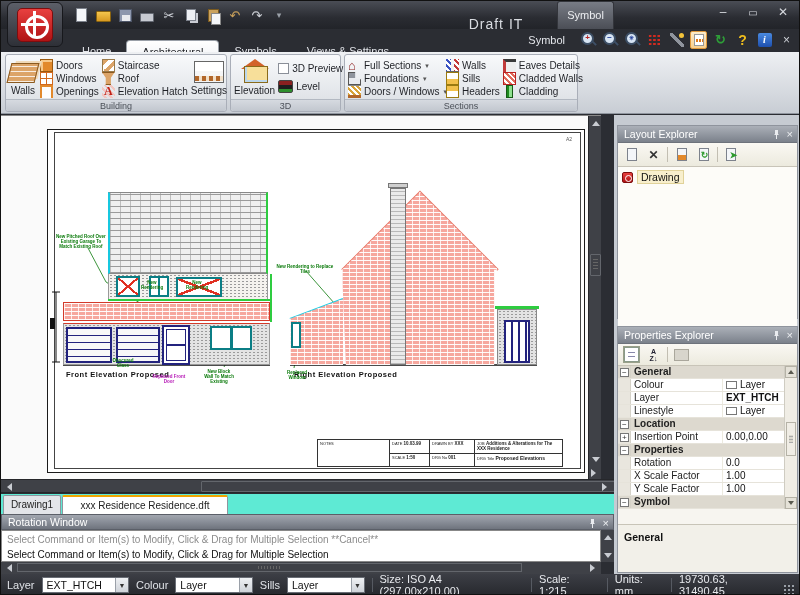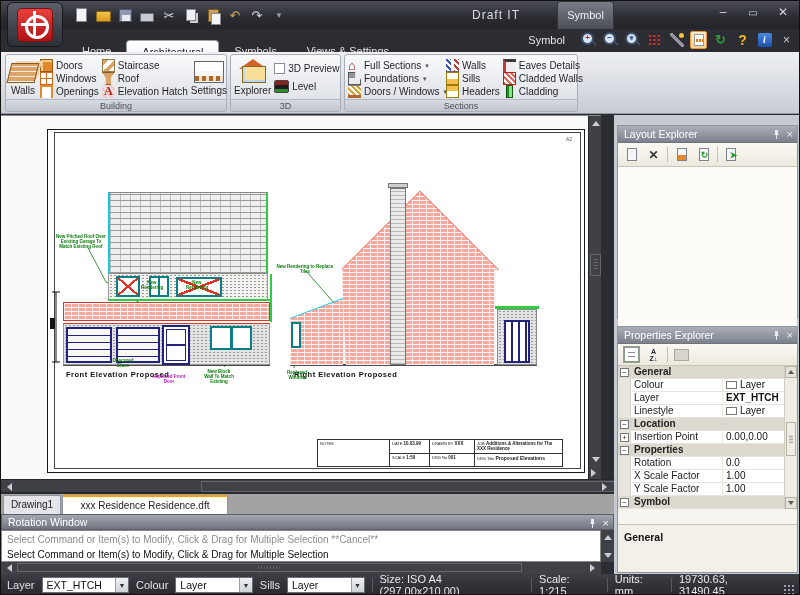--- a/index.html
+++ b/index.html
@@ -17,21 +17,21 @@
   .qi{width:16px;height:16px;display:flex;align-items:center;justify-content:center;font-size:13px;color:#cfd2d8;}
   .pg{width:11px;height:14px;background:#f4f6f9;border:1px solid #7d828c;}
   .folder{width:15px;height:11px;background:linear-gradient(#f5c64d,#d89a22);border:1px solid #8a6410;border-radius:1px;margin-top:3px;}
   .floppy{width:13px;height:13px;background:#8d97ad;border:1px solid #4e5668;position:relative;}
   .floppy::after{content:"";position:absolute;left:2px;bottom:0;width:8px;height:6px;background:#e8eaee;}
   .printer{width:14px;height:9px;background:#c7cad1;border:1px solid #666b75;margin-top:4px;border-radius:1px;}
   .copy2{width:10px;height:12px;background:#eef0f4;border:1px solid #7d828c;box-shadow:3px 3px 0 -1px #c9ccd3;}
   .paste{width:11px;height:13px;background:#caa25e;border:1px solid #7a5a20;position:relative;}
   .paste::after{content:"";position:absolute;left:2px;top:3px;width:8px;height:10px;background:#f4f6f9;border:1px solid #888;}
   .chev{color:#9aa0a8;font-size:9px;}
-  .apptitle{position:absolute;left:420px;top:7px;width:150px;text-align:center;color:#d9dce1;font-size:12px;letter-spacing:1px;}
+  .apptitle{position:absolute;left:420px;top:15px;width:150px;text-align:center;color:#d9dce1;font-size:14px;letter-spacing:1px;}
   .ctxgroup{position:absolute;left:556px;top:0;width:57px;height:28px;background:linear-gradient(#787c85,#4b4e56);border:1px solid #33353b;border-bottom:none;border-radius:3px 3px 0 0;color:#eceef1;font-size:11px;text-align:center;line-height:26px;}
   .winbtns{position:absolute;right:8px;top:5px;display:flex;gap:10px;}
   .wb{width:20px;height:14px;color:#d6d9de;font-size:12px;line-height:13px;text-align:center;}
   .wb.box{font-size:10px;}
   
   .tabrow{position:absolute;left:0;top:28px;width:800px;height:23px;}
   .tabs{position:absolute;left:66px;top:11px;display:flex;height:23px;}
   .tab{padding:0 15px;color:#e3e5ea;font-size:11px;line-height:22px;}
   .tab.sel{background:linear-gradient(#ffffff,#eef0f3);color:#1d1f24;border-radius:4px 4px 0 0;border:1px solid #9aa0a8;border-bottom:none;}
   .trright{position:absolute;right:6px;top:2px;display:flex;align-items:center;gap:5px;}
@@ -124,21 +124,21 @@
   .sbtnbox{position:absolute;left:0;width:13px;height:14px;display:flex;align-items:center;justify-content:center;}
   .arr{width:0;height:0;border-left:4px solid transparent;border-right:4px solid transparent;}
   .arr.up{border-bottom:5px solid #c9ccd2;}
   .arr.down{border-top:5px solid #c9ccd2;}
   .arr.left{border-top:4px solid transparent;border-bottom:4px solid transparent;border-right:5px solid #c9ccd2;}
   .arr.right{border-top:4px solid transparent;border-bottom:4px solid transparent;border-left:5px solid #c9ccd2;}
   .vthumb{position:absolute;left:1px;width:11px;background:linear-gradient(90deg,#babdc3,#8f939a);border:1px solid #63666c;border-radius:1px;background-image:repeating-linear-gradient(0deg,#666 0 1px,transparent 1px 3px);background-clip:content-box;padding:4px 2px;}
   .hscroll{position:absolute;left:0;top:478px;width:613px;height:14px;background:#3f4147;border-top:1px solid #26272b;border-bottom:1px solid #26272b;}
   .hthumb{position:absolute;top:1px;height:11px;background:linear-gradient(#babdc3,#8f939a);border:1px solid #63666c;border-radius:1px;background-image:repeating-linear-gradient(90deg,#666 0 1px,transparent 1px 3px);background-clip:content-box;padding:2px 40%;}
   
-  .doctabs{position:absolute;left:0;top:493px;width:613px;height:28px;background:#a3a3a3;border-bottom:1px solid #8f959e;}
+  .doctabs{position:absolute;left:0;top:493px;width:613px;height:28px;background:#5eead4;border-bottom:1px solid #8f959e;}
   .dtab{position:absolute;top:1px;height:19px;font-size:10px;color:#222;text-align:center;line-height:18px;border:1px solid #8f959e;border-bottom:none;border-radius:2px 2px 0 0;background:#e3e5e9;}
   .dtab.active{background:#fff;border-top:2px solid #f0a500;}
   
   .cmdwin{position:absolute;left:0;top:513px;width:613px;height:60px;}
   .cmdhead{position:absolute;left:0;top:0;right:0;height:16px;background:linear-gradient(#a2a7b0,#6f747e);border:1px solid #5b5f68;color:#fff;font-size:10.5px;line-height:15px;padding-left:6px;}
   .cmdbody{position:absolute;left:0;top:16px;right:13px;bottom:12px;background:#fff;border:1px solid #888;font-size:10px;padding:1px 5px;}
   .cline1{color:#8c8c8c;line-height:15px;white-space:nowrap;}
   .cline2{color:#111;line-height:15px;white-space:nowrap;}
   .cmdvs{position:absolute;right:0;top:16px;width:13px;bottom:12px;background:#3f4147;}
   .cmdhs{position:absolute;left:0;bottom:0;right:13px;height:12px;background:#3f4147;}
@@ -307,21 +307,21 @@
           <span>Settings</span>
         </div>
       </div>
       <div class="rlabel">Building</div>
     </div>
 
     <div class="rgroup" style="left:229px;width:111px;">
       <div class="gbody">
         <div class="bigbtn" style="width:42px">
           <span class="ic ichouse"></span>
-          <span>Explorer</span>
+          <span>Elevation</span>
         </div>
         <div class="scol around" style="flex:1">
           <div class="sbtn">
               <span class="ic chk"></span>
               <span>3D Preview</span>
             </div>
           <div class="sbtn">
               <span class="ic iclevel"></span>
               <span>Level</span>
             </div>
@@ -540,20 +540,24 @@
           </span>
         <span class="tbi">
             <i class="pg" style="width:10px;height:13px;"></i>
             <b style="color:#2d9a2d;font-size:9px;margin-left:-8px;">↻</b>
           </span>
         <span class="tsep"></span>
         <span class="tbi">
             <i class="pg" style="width:10px;height:13px;"></i>
             <b style="color:#2d9a2d;font-size:9px;margin-left:-6px;">➤</b>
           </span>
+      </div>
+      <div class="treerow" style="background:#fdfcf8;">
+        <span class="minilogo"></span>
+        <span class="treelabel">Drawing</span>
       </div>
       <div style="background:#fdfcf8;height:100%;"></div>
     </div>
 
     <div class="panel" style="top:211px;height:247px;">
       <div class="phead">
         <span>Properties Explorer</span>
         <span class="phicons">
           <svg width="9" height="10" viewBox="0 0 9 10">
               <path d="M3 0h3v4l1 1H2l1-1z" fill="#e9ebef"></path>

